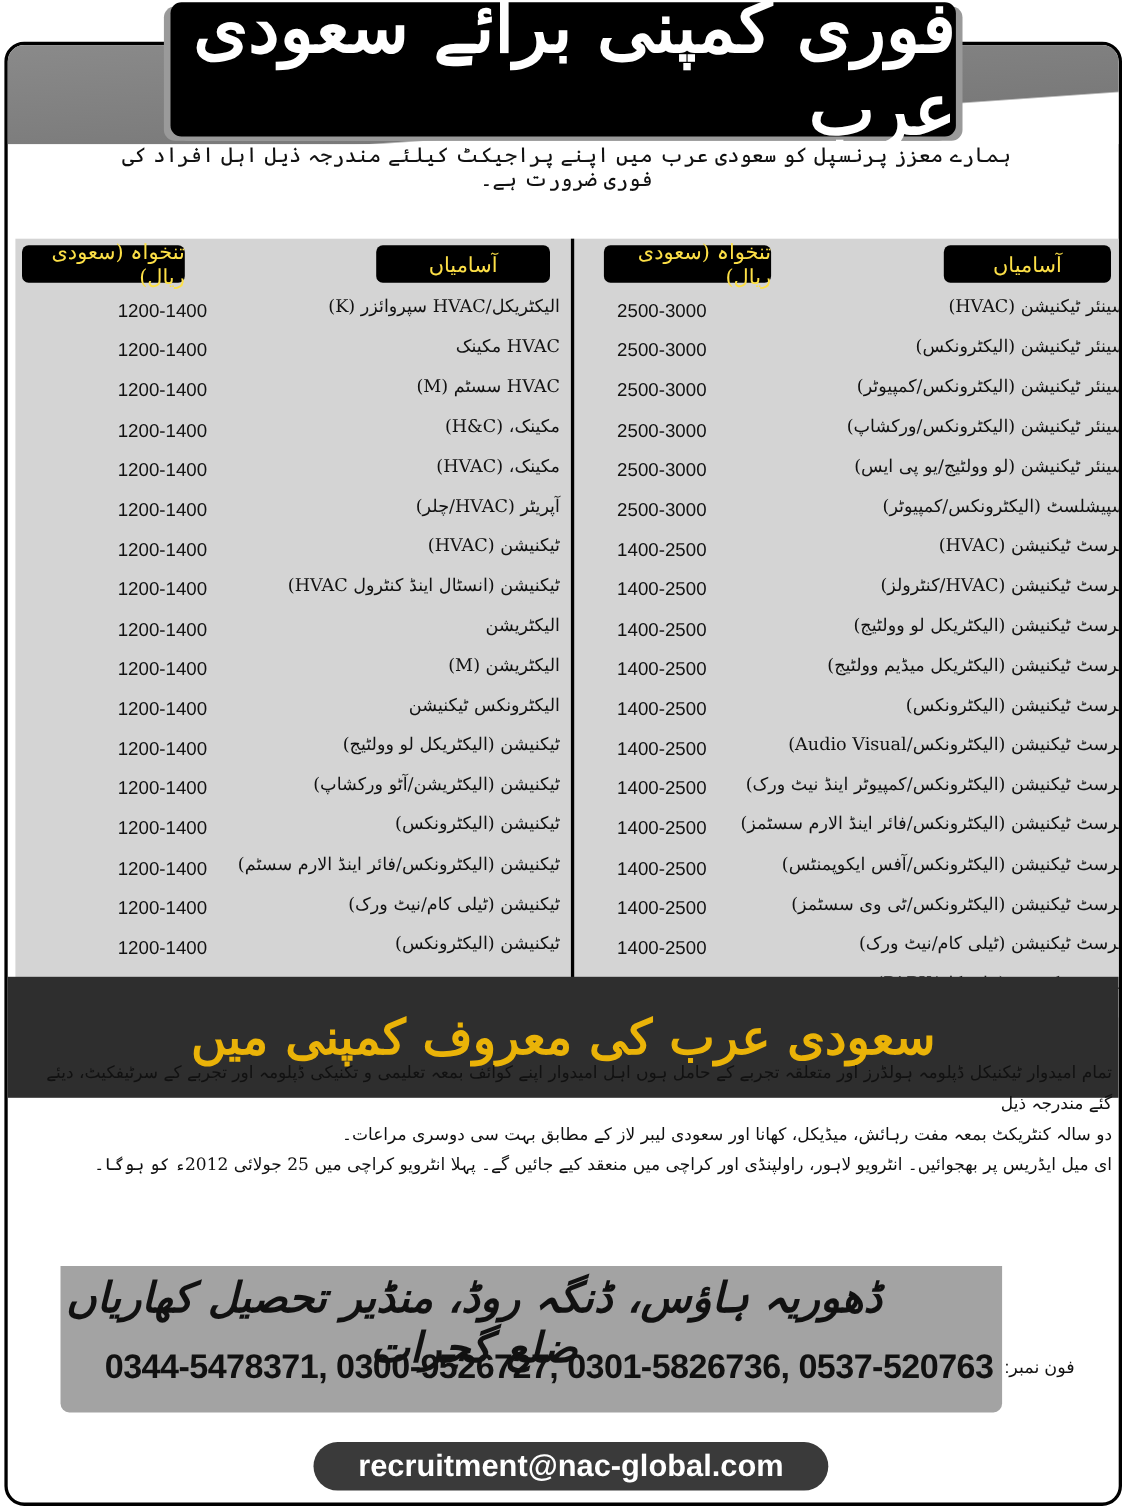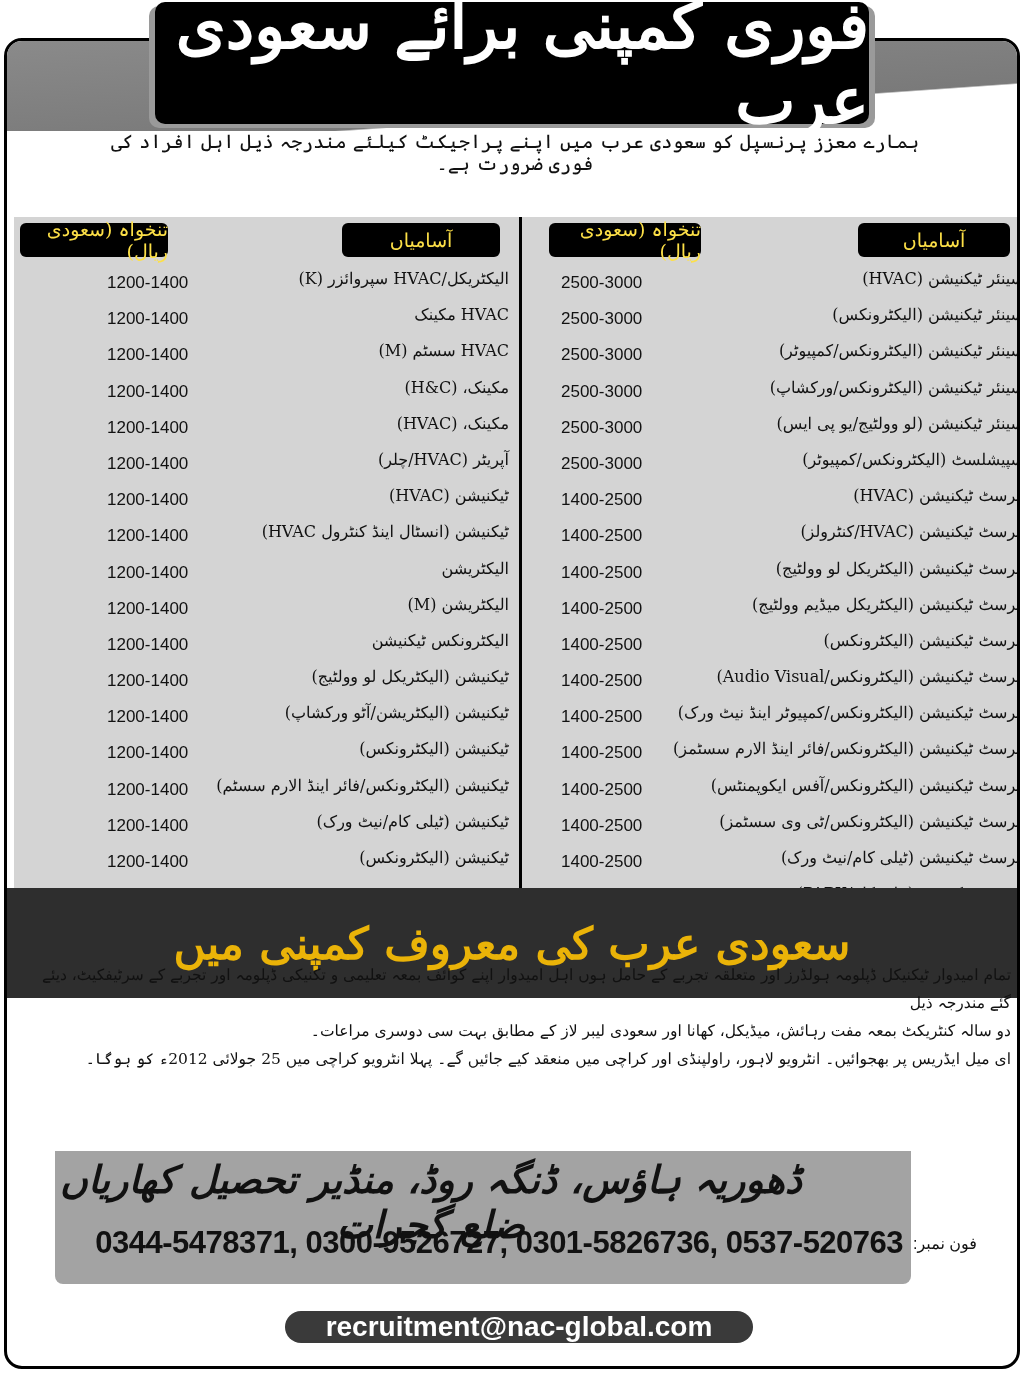--- a/index.html
+++ b/index.html
@@ -106,21 +106,21 @@
     }
     .phones {
       font-family: "Liberation Sans", sans-serif; font-size: 31px; font-weight: bold; letter-spacing: -0.5px;
       white-space: nowrap;
     }
     .email-tab {
       position: absolute; left: 230px; top: 1262px; width: 510px; height: 58px;
       background: #fff; border-radius: 16px 16px 0 0;
     }
     .email {
-      position: absolute; left: 278px; top: 1270px; width: 468px; height: 32px; background: #3a3a3a;
+      position: absolute; left: 278px; top: 1270px; width: 468px; height: 44px; background: #3a3a3a;
       border-radius: 22px; color: #fff; display: flex; align-items: center; justify-content: center;
       font-family: "Liberation Sans", sans-serif; font-size: 28px; font-weight: bold;
     }
   </style>
 </head>
 <body>
 
 <div class="frame">
   <div class="top-band"></div>
 

